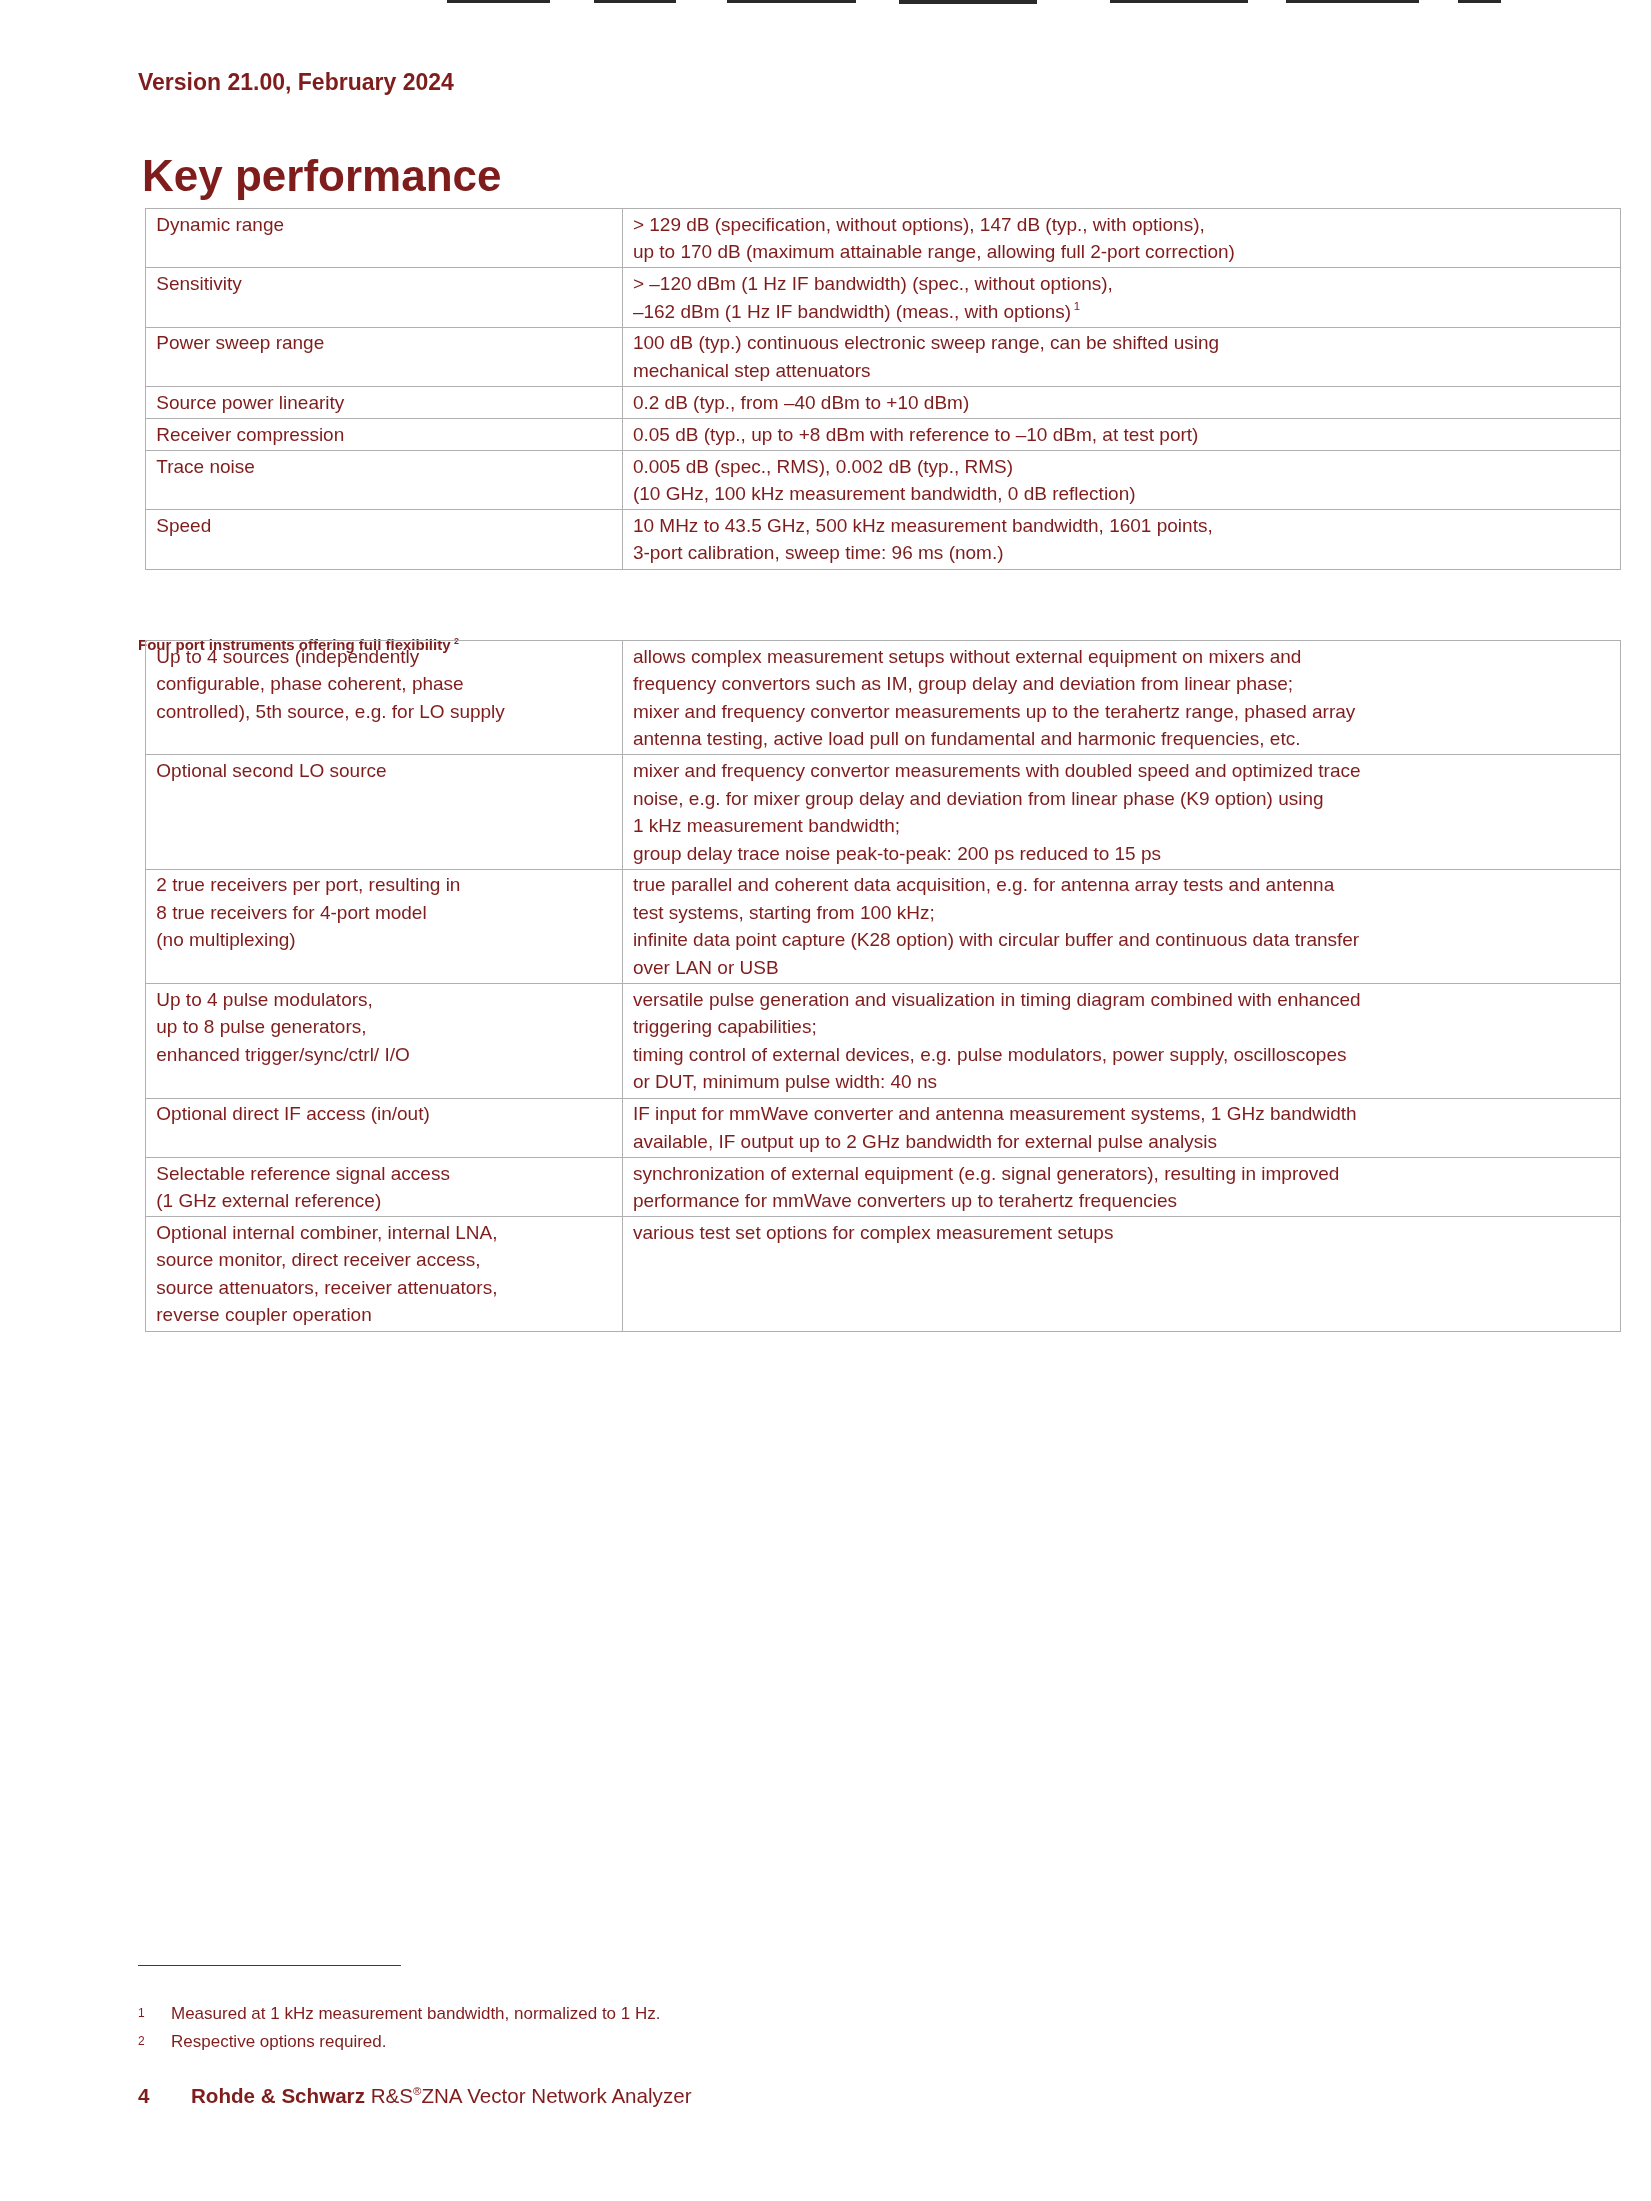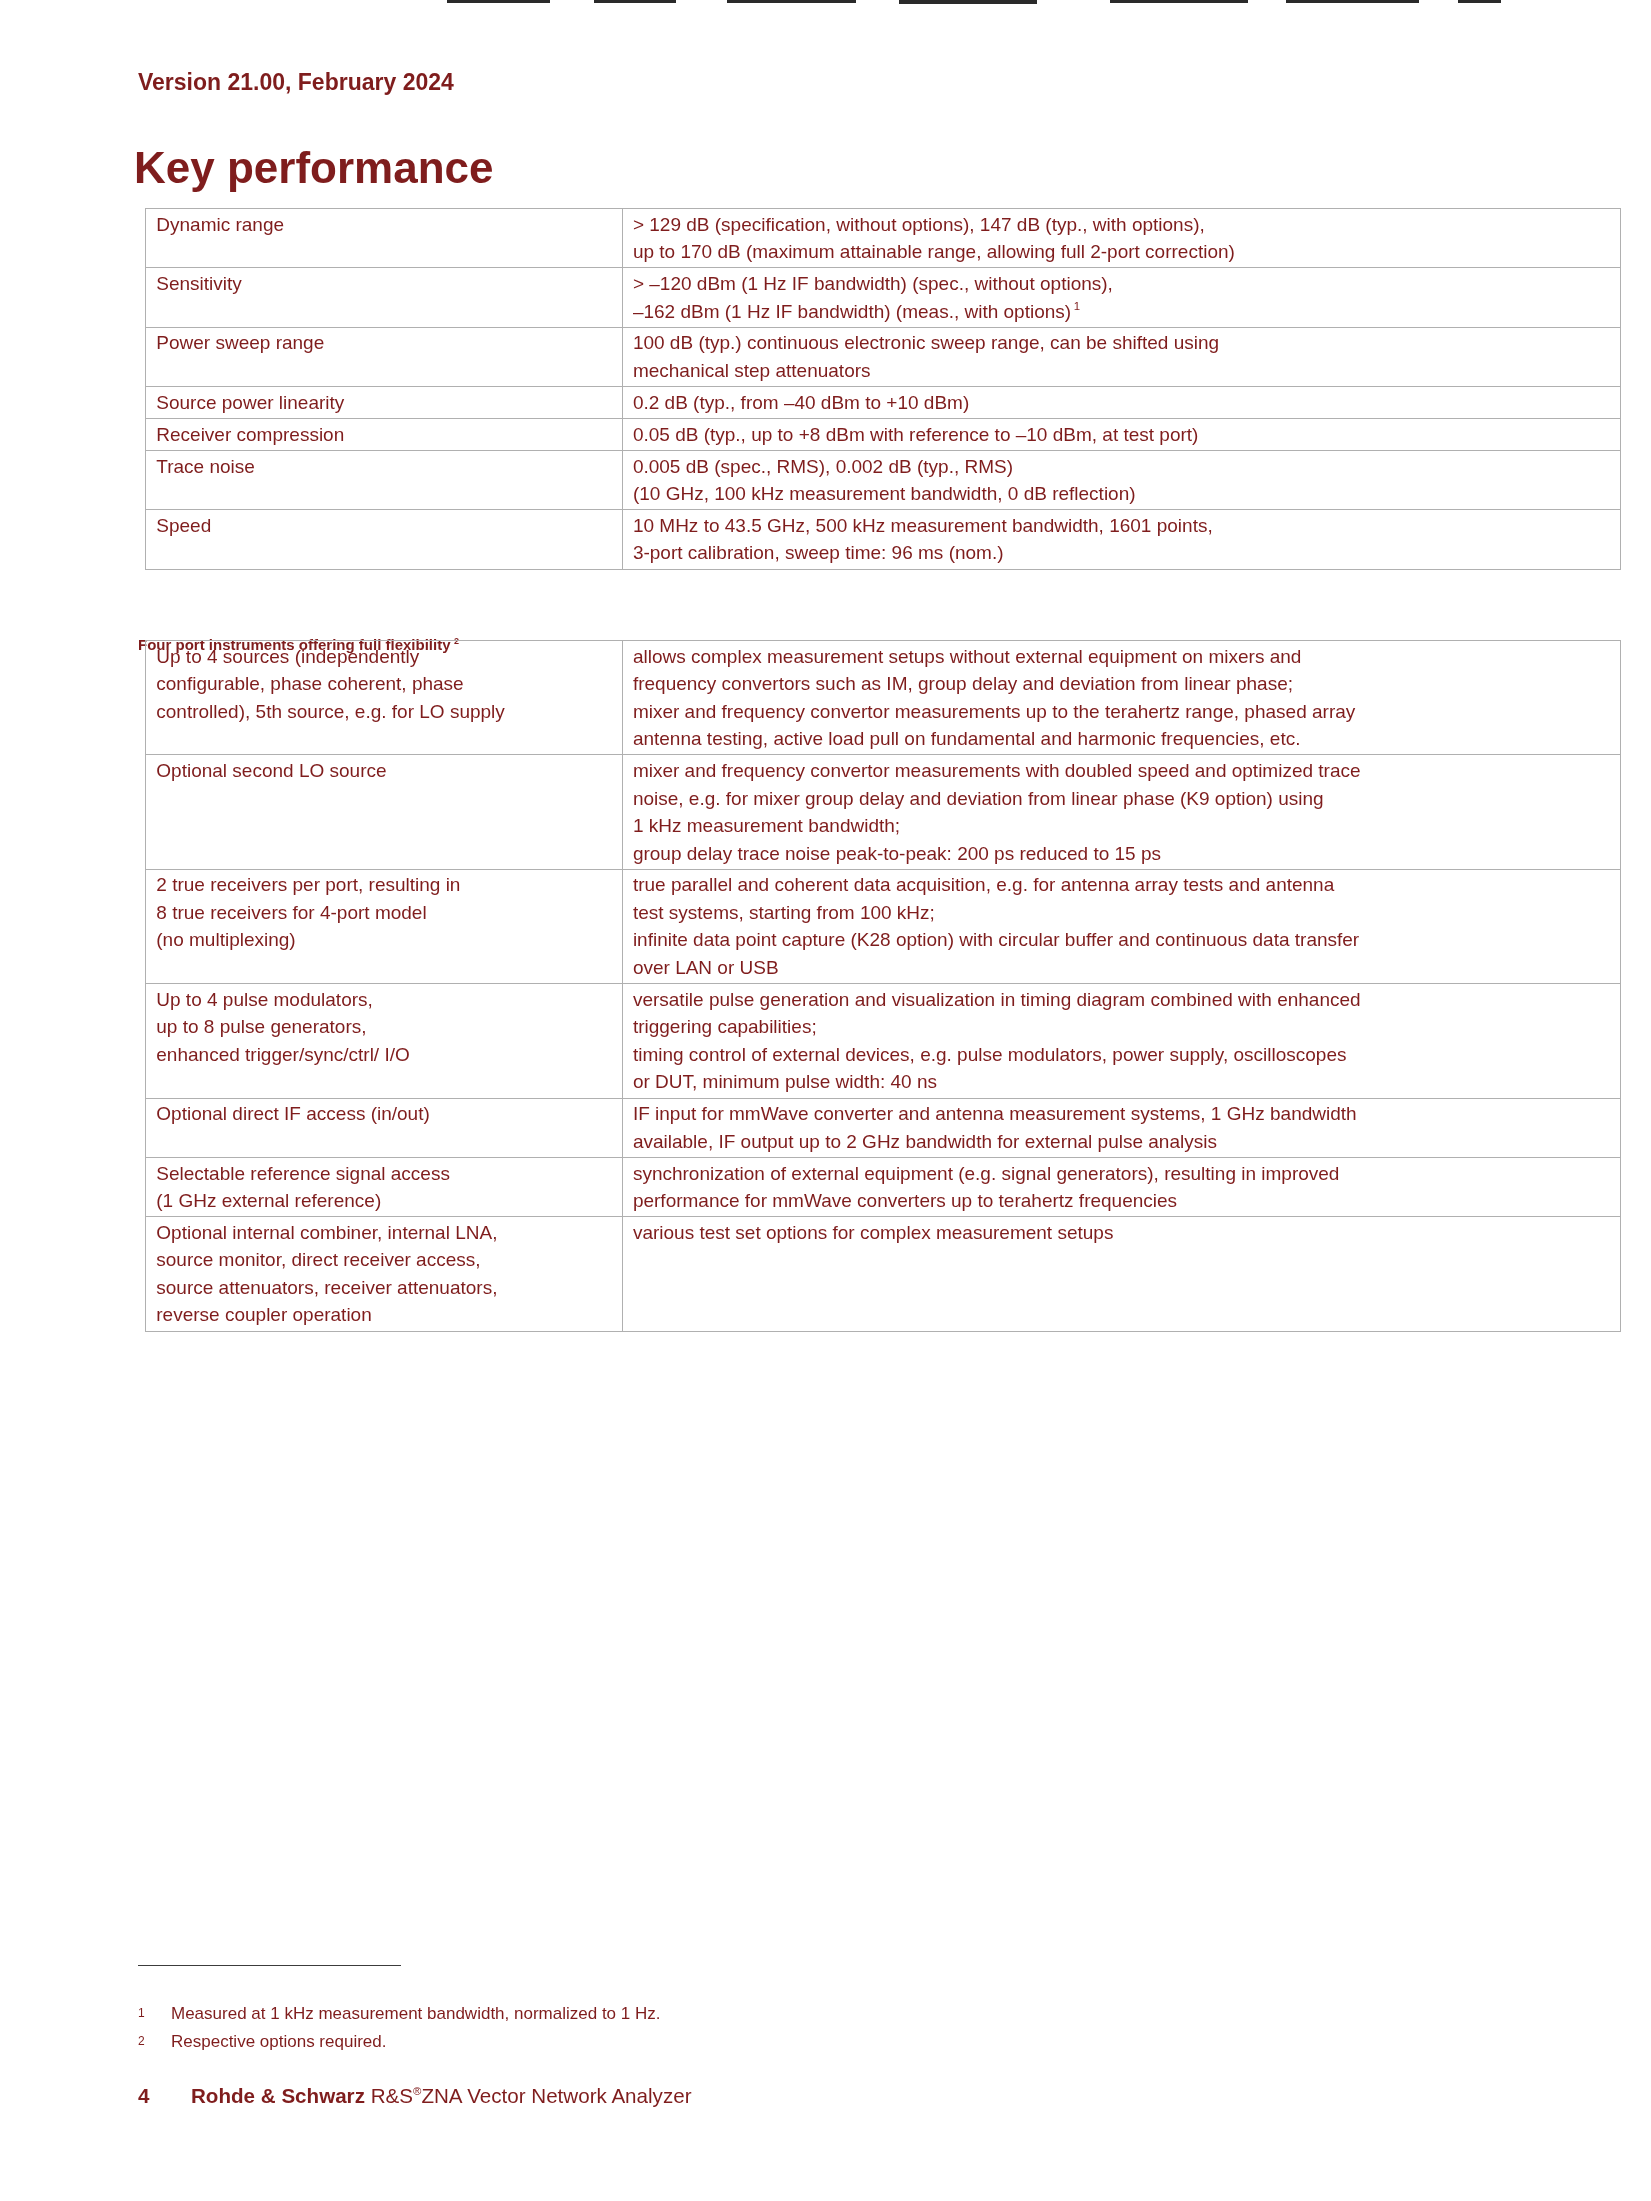--- a/index.html
+++ b/index.html
@@ -19,21 +19,21 @@
   .a4{left:899px;width:138px;top:0;height:4.3px;}
   .a5{left:1110px;width:138px;}
   .a6{left:1286px;width:133px;}
   .a7{left:1458px;width:43px;}
 
   .version{
     position:absolute;left:138px;top:69px;
     font-size:23px;font-weight:bold;line-height:26px;
   }
   .title{
-    position:absolute;left:134px;top:145px;margin:0;
+    position:absolute;left:134px;top:145px;margin:8px;
     font-size:44px;font-weight:bold;line-height:46px;letter-spacing:0;
   }
   table.spec{
     position:absolute;left:145px;
     width:1476px;
     border-collapse:collapse;
     table-layout:fixed;
   }
   #t1{top:208px;}
   #t2{top:640px;}

